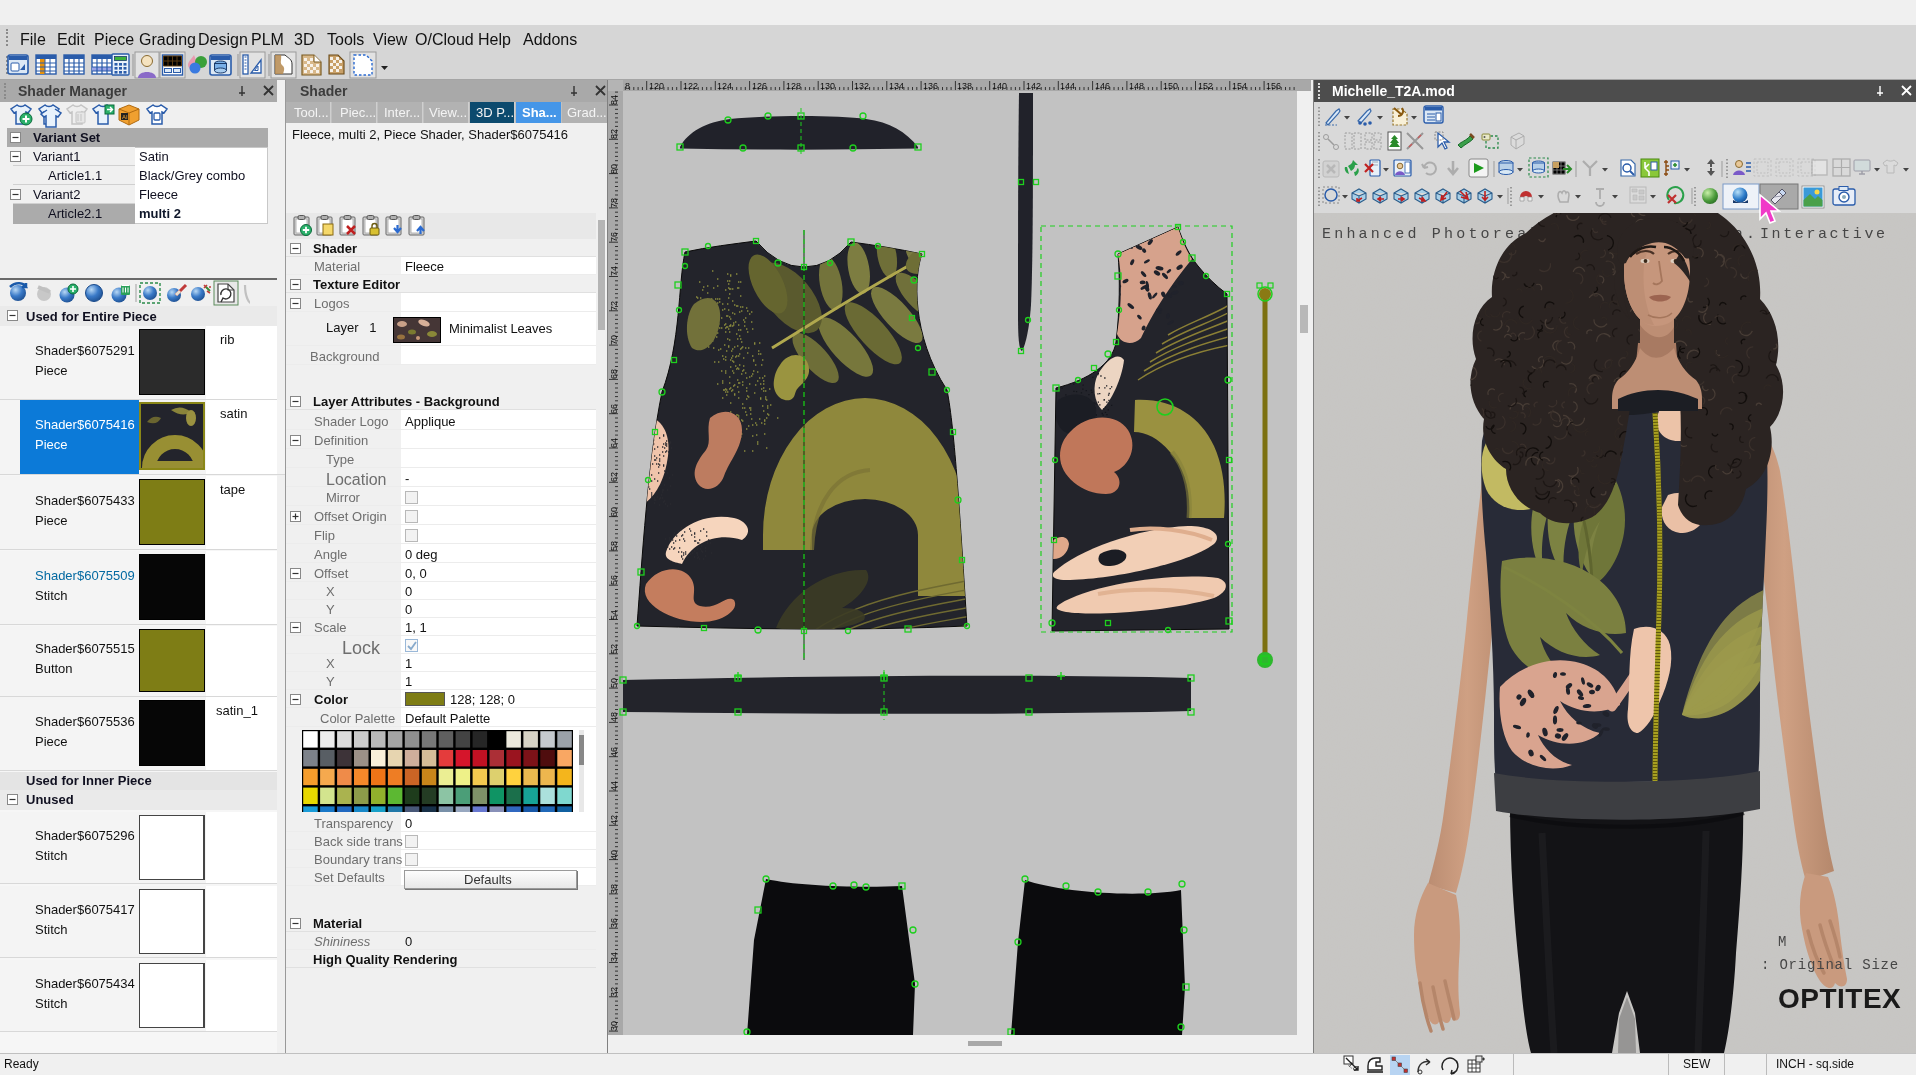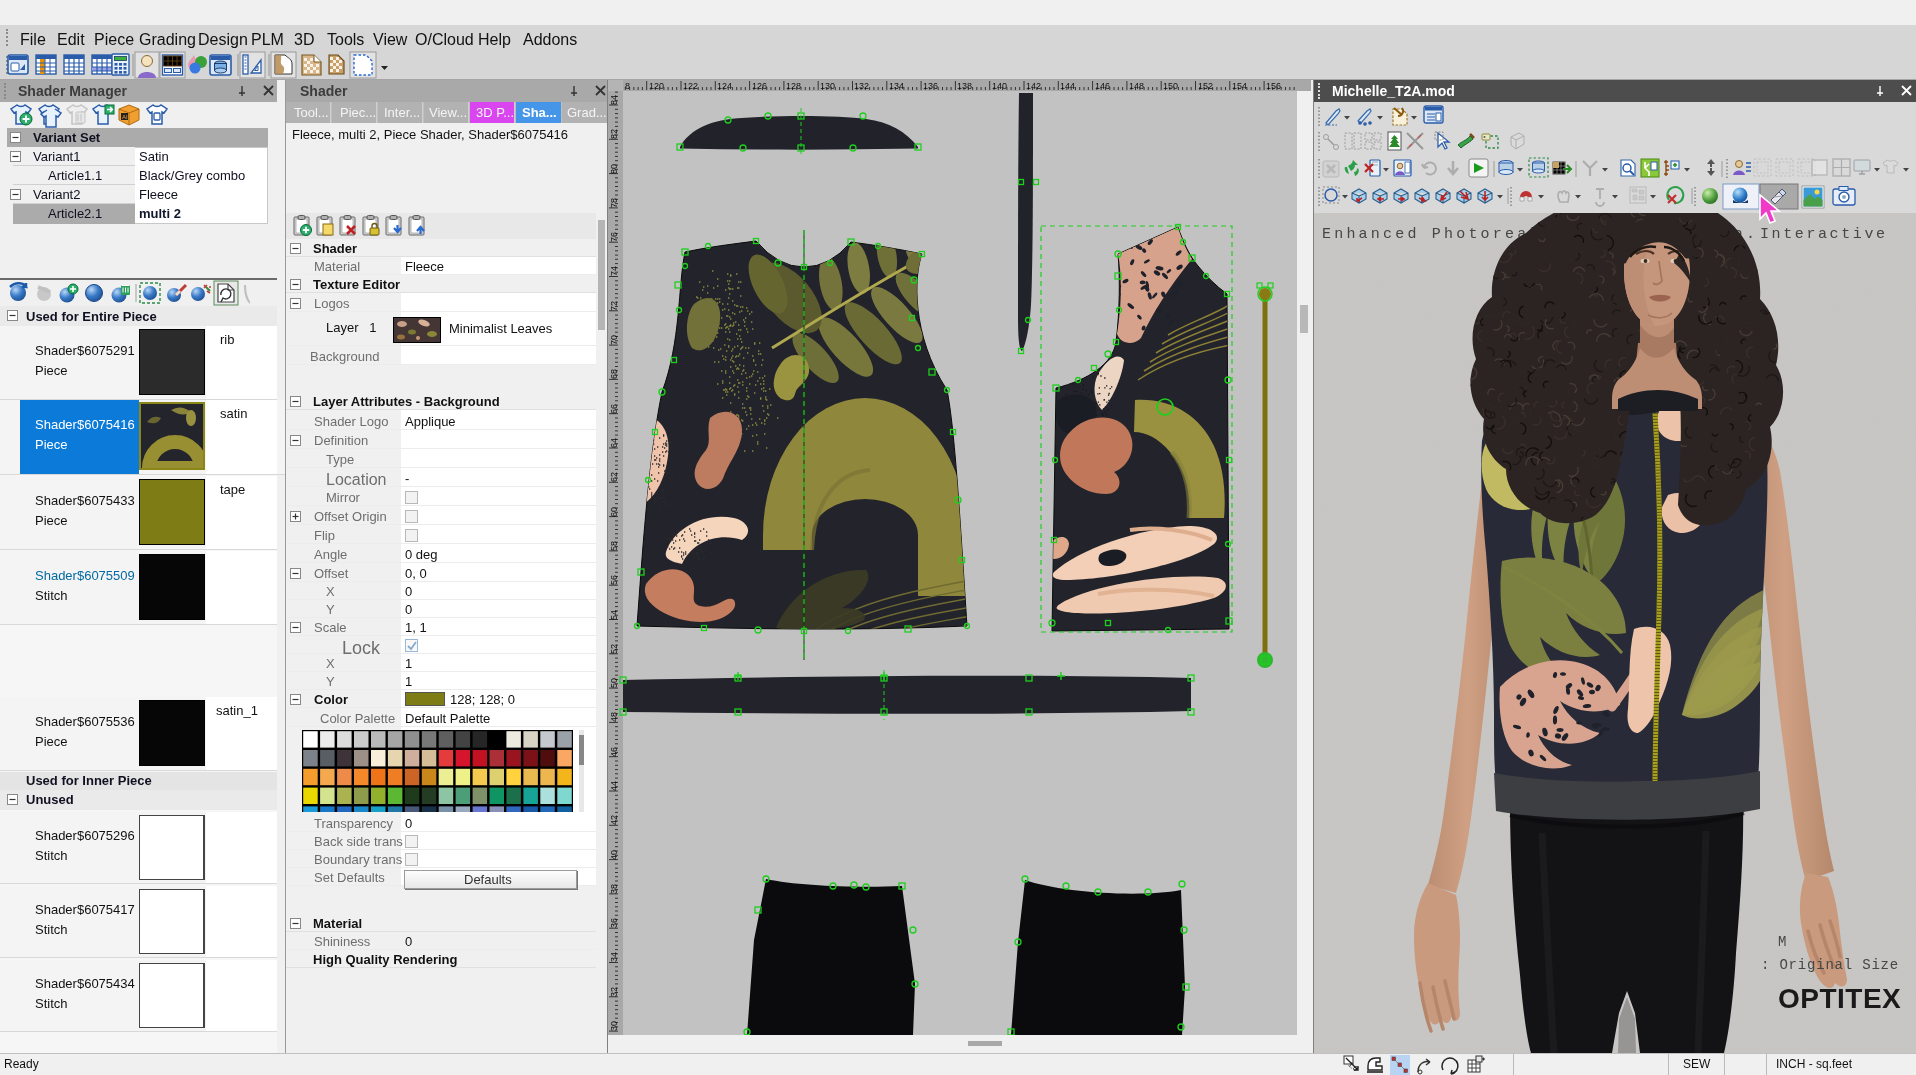--- a/index.html
+++ b/index.html
@@ -318,20 +318,26 @@
         <div class="tx" style="left:35px;top:17px;color:#111;">Shader$6075433</div>
         <div class="tx" style="left:35px;top:37px;color:#111;">Piece</div>
         <div style="left:139px;top:3px;width:66px;height:66px;background:#7e7d15;border:1px solid #000;"></div>
         <div class="tx" style="left:220px;top:6px;color:#111;">tape</div>
       </div>
       <div style="left:0;top:245px;width:277px;height:74px;background:#f4f4f4;border-bottom:1px solid #d8d8d8;">
         <div style="left:206px;top:0;width:71px;height:73px;background:#fff;"></div>
         <div class="tx" style="left:35px;top:17px;color:#0369a1;">Shader$6075509</div>
         <div class="tx" style="left:35px;top:37px;color:#111;">Stitch</div>
         <div style="left:139px;top:3px;width:66px;height:66px;background:#060606;border:1px solid #000;"></div>
+      </div>
+      <div style="left:0;top:320px;width:277px;height:71px;background:#f4f4f4;border-bottom:1px solid #d8d8d8;">
+        <div style="left:206px;top:0;width:71px;height:70px;background:#fff;"></div>
+        <div class="tx" style="left:35px;top:15px;color:#111;">Shader$6075515</div>
+        <div class="tx" style="left:35px;top:35px;color:#111;">Button</div>
+        <div style="left:139px;top:3px;width:66px;height:63px;background:#7e7d15;border:1px solid #000;"></div>
       </div>
       <div style="left:0;top:391px;width:277px;height:74px;background:#f4f4f4;border-bottom:1px solid #d8d8d8;">
         <div style="left:206px;top:0;width:71px;height:73px;background:#fff;"></div>
         <div class="tx" style="left:35px;top:17px;color:#111;">Shader$6075536</div>
         <div class="tx" style="left:35px;top:37px;color:#111;">Piece</div>
         <div style="left:139px;top:3px;width:66px;height:66px;background:#060606;border:1px solid #000;"></div>
         <div class="tx" style="left:216px;top:6px;color:#111;">satin_1</div>
       </div>
       <div style="left:0;top:466px;width:277px;height:18px;background:#e4e4e4;">
         <div class="tx" style="left:26px;top:1px;font-weight:bold;color:#101020;">Used for Inner Piece</div>
@@ -369,21 +375,21 @@
       <svg style="left:284px;top:4px" width="36" height="14" viewBox="0 0 36 14">
           <path d="M4 2 v7 M1 9 h6 M4 9 v3" stroke="#333" stroke-width="1.4" fill="none"></path>
           <path d="M26 2 L35 11 M35 2 L26 11" stroke="#333" stroke-width="1.8"></path>
         </svg>
     </div>
     <div id="tabs" style="left:0;top:22px;width:322px;height:21px;background:#c0c0c0;font-size:13px;">
       <div class="tx" style="left:0;top:0;width:45px;height:21px;background:#b2b2b2;border-right:1px solid #cfcfcf;color:#f4f4f4;padding:3px 0 0 8px;">Tool...</div>
       <div class="tx" style="left:46px;top:0;width:45px;height:21px;background:#b2b2b2;border-right:1px solid #cfcfcf;color:#f4f4f4;padding:3px 0 0 8px;">Piec...</div>
       <div class="tx" style="left:92px;top:0;width:45px;height:21px;background:#b2b2b2;border-right:1px solid #cfcfcf;color:#f4f4f4;padding:3px 0 0 6px;">Inter...</div>
       <div class="tx" style="left:138px;top:0;width:45px;height:21px;background:#b2b2b2;border-right:1px solid #cfcfcf;color:#f4f4f4;padding:3px 0 0 5px;">View...</div>
-      <div class="tx" style="left:184px;top:0;width:45px;height:21px;background:#d946ef;border-right:1px solid #cfcfcf;color:#f4f4f4;padding:3px 0 0 6px;">3D P...</div>
+      <div class="tx" style="left:184px;top:0;width:45px;height:21px;background:#0c4a6e;border-right:1px solid #cfcfcf;color:#f4f4f4;padding:3px 0 0 6px;">3D P...</div>
       <div class="tx" style="left:230px;top:0;width:45px;height:21px;background:#4596e8;color:#fff;font-weight:bold;padding:3px 0 0 6px;">Sha...</div>
       <div class="tx" style="left:276px;top:0;width:46px;height:21px;background:#b2b2b2;color:#f4f4f4;padding:3px 0 0 5px;">Grad...</div>
     </div>
     <div class="tx" style="left:6px;top:47px;font-size:13px;color:#111;">Fleece, multi 2, Piece Shader, Shader$6075416</div>
     <div id="mp-tools" style="left:0;top:133px;width:310px;height:26px;background:#e8e8e8;">
       <svg width="160" height="26" viewBox="0 0 160 26">
         <g id="clip" transform="translate(7,2)">
             <rect x="1" y="2" width="15" height="18" rx="1" fill="#d8d8d8" stroke="#666"></rect>
             <rect x="3" y="4" width="11" height="14" fill="#fff" stroke="#999" stroke-width="0.7"></rect>
             <rect x="5" y="0.5" width="7" height="4" rx="1.5" fill="#b0b0b0" stroke="#555"></rect>
@@ -545,21 +551,21 @@
       <div class="tx" style="left:28px;top:790px;color:#6e6e6e;font-size:13px;">Set Defaults</div>
       <div style="left:118px;top:790px;width:173px;height:19px;background:linear-gradient(#fdfdfd,#e8e8e8);border:1px solid #9a9a9a;box-shadow:1px 1px 0 #777;"></div>
       <div class="tx" style="left:178px;top:792px;color:#333;font-size:13px;">Defaults</div>
       <div style="left:0;top:834px;width:310px;height:18px;background:#f0f0f0;border-bottom:1px solid #e0e0e0;"></div>
       <div class="tx" style="left:27px;top:836px;font-weight:bold;color:#111;font-size:13px;">Material</div>
       <svg style="left:4px;top:838px" width="11" height="11" viewBox="0 0 11 11">
         <rect x="0.5" y="0.5" width="10" height="10" fill="#fff" stroke="#888"></rect>
         <path d="M2.5 5.5 h6" stroke="#333" stroke-width="1.2"></path>
       </svg>
       <div style="left:0;top:852px;width:310px;height:18px;border-bottom:1px solid #ececec;"></div>
-      <div class="tx" style="left:28px;top:854px;color:#6e6e6e;font-size:13px;">Shininess</div>
+      <div class="tx" style="left:28px;top:854px;color:#6e6e6e;font-size:13px;font-style:italic;">Shininess</div>
       <div class="tx" style="left:119px;top:854px;color:#111;font-size:13px;">0</div>
       <div style="left:0;top:870px;width:310px;height:18px;background:#f0f0f0;border-bottom:1px solid #e0e0e0;"></div>
       <div class="tx" style="left:27px;top:872px;font-weight:bold;color:#111;font-size:13px;">High Quality Rendering</div>
       <div style="left:119px;top:449px;width:13px;height:13px;background:#f2f2f2;border:1px solid #b8b8b8;"></div>
       <div style="left:0;top:233px;width:310px;height:33px;border-bottom:1px solid #ececec;"></div>
       <div class="tx" style="left:40px;top:240px;color:#111;font-size:13px;">Layer&nbsp;&nbsp;&nbsp;1</div>
       <div style="left:107px;top:237px;width:48px;height:26px;background:#3a3030;border:1px solid #000;overflow:hidden;"></div>
       <svg style="left:108px;top:238px" width="46" height="24" viewBox="0 0 46 24">
         <rect width="46" height="24" fill="#453636"></rect>
         <ellipse cx="8" cy="6" rx="5" ry="3" fill="#c8a088"></ellipse>
@@ -1831,15 +1837,15 @@
           <path d="M2 8 h12 M2 12 h12 M6 4 v12 M10 4 v12" stroke="#333" stroke-width="0.9"></path>
           <rect x="10" y="0" width="6" height="6" fill="#e8e8e8" stroke="#333"></rect>
           <path d="M16 3 l3 0 m-1.5 -1.5 l0 3" stroke="#333" stroke-width="1.2"></path>
         </g>
     </svg>
     <div style="left:1513px;top:0;width:1px;height:22px;background:#bbb;"></div>
     <div style="left:1668px;top:0;width:1px;height:22px;background:#bbb;"></div>
     <div class="tx" style="left:1683px;top:3px;color:#111;">SEW</div>
     <div style="left:1724px;top:0;width:1px;height:22px;background:#bbb;"></div>
     <div style="left:1766px;top:0;width:1px;height:22px;background:#bbb;"></div>
-    <div class="tx" style="left:1776px;top:3px;color:#111;">INCH - sq.feet</div>
+    <div class="tx" style="left:1776px;top:3px;color:#111;">INCH - sq.side</div>
   </div>
 </div>
 
 </body></html>

